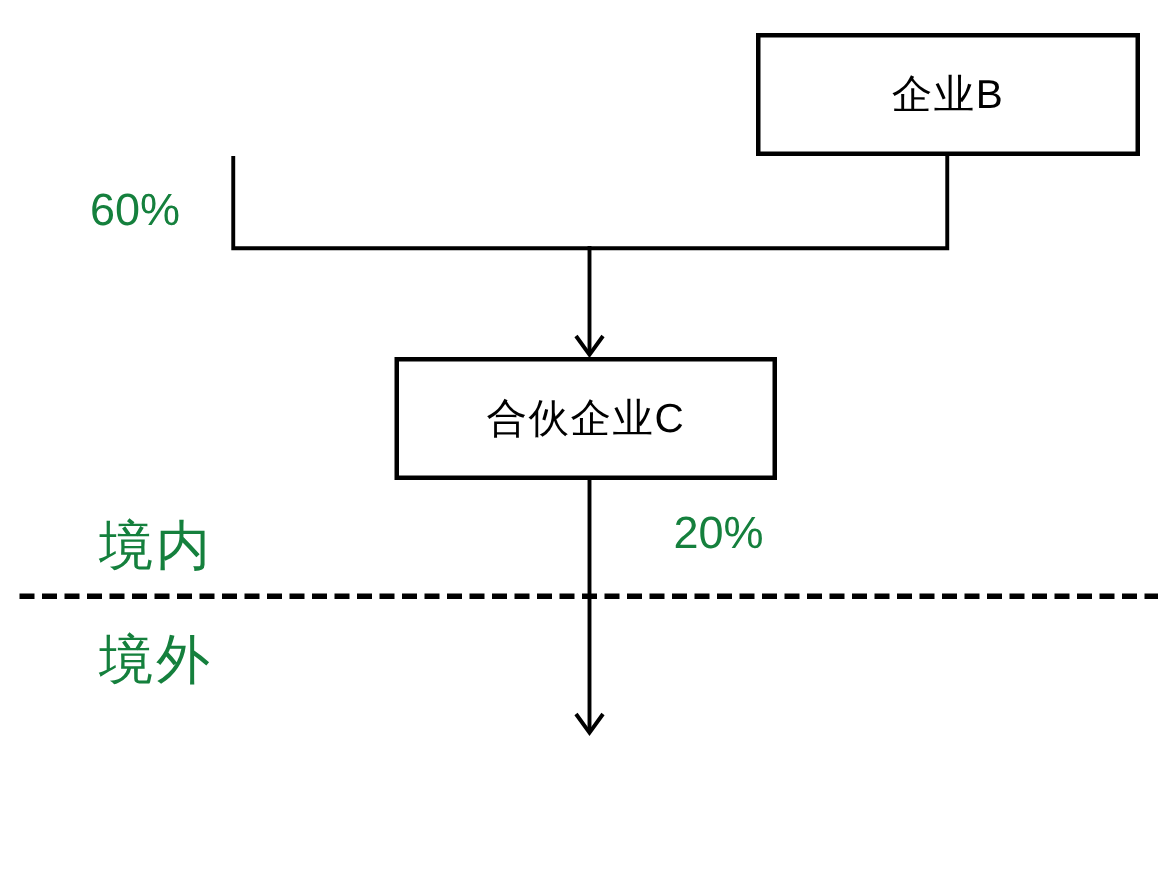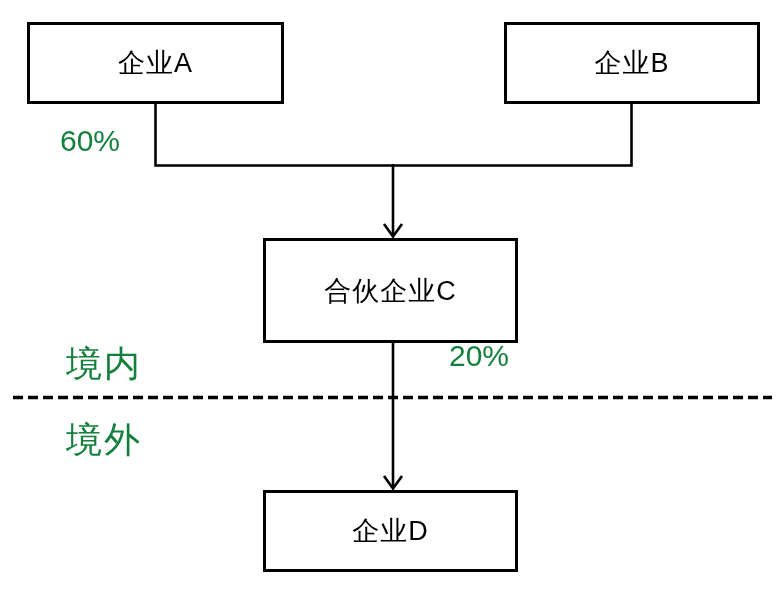--- a/index.html
+++ b/index.html
@@ -30,21 +30,21 @@
     display: flex;
     align-items: center;
     justify-content: center;
     font-size: 27px;
     color: #000000;
     letter-spacing: 1px;
     white-space: nowrap;
   }
   .box-a { left: 27px;  top: 22px;  width: 257px; height: 82px; }
   .box-b { left: 504px; top: 22px;  width: 256px; height: 82px; }
-  .box-c { left: 263px; top: 238px; width: 255px; height: 105px; }
+  .box-c { left: 263px; top: 238px; width: 255px; height: 82px; }
   .box-d { left: 263px; top: 490px; width: 255px; height: 82px; }
   .float-label {
     position: absolute;
     color: #15803d;
     white-space: nowrap;
     line-height: 1;
   }
   .pct-label { font-size: 30px; }
   .region-label { font-size: 36px; letter-spacing: 2px; }
   .label-60 { left: 60px;  top: 126px; }
@@ -63,35 +63,29 @@
 
     <path d="M393,164 L393,235" fill="none" stroke="#000000" stroke-width="2.6"></path>
     <path d="M384,224 L393,236.5 L402,224" fill="none" stroke="#000000" stroke-width="2.6"></path>
 
     <path d="M393,320 L393,487" fill="none" stroke="#000000" stroke-width="2.6"></path>
     <path d="M384,476 L393,488.5 L402,476" fill="none" stroke="#000000" stroke-width="2.6"></path>
 
     <path d="M13,397.5 L772,397.5" fill="none" stroke="#000000" stroke-width="3.6" stroke-dasharray="10 5"></path>
   </svg>
 
-  <div class="node-box box-a">
-    <span>企业A</span>
-  </div>
 
   <div class="node-box box-b">
     <span>企业B</span>
   </div>
 
   <div class="node-box box-c">
     <span>合伙企业C</span>
   </div>
 
-  <div class="node-box box-d">
-    <span>企业D</span>
-  </div>
 
   <div class="float-label pct-label label-60">60%</div>
 
   <div class="float-label pct-label label-20">20%</div>
 
   <div class="float-label region-label label-domestic">境内</div>
 
   <div class="float-label region-label label-overseas">境外</div>
 
 </div>

